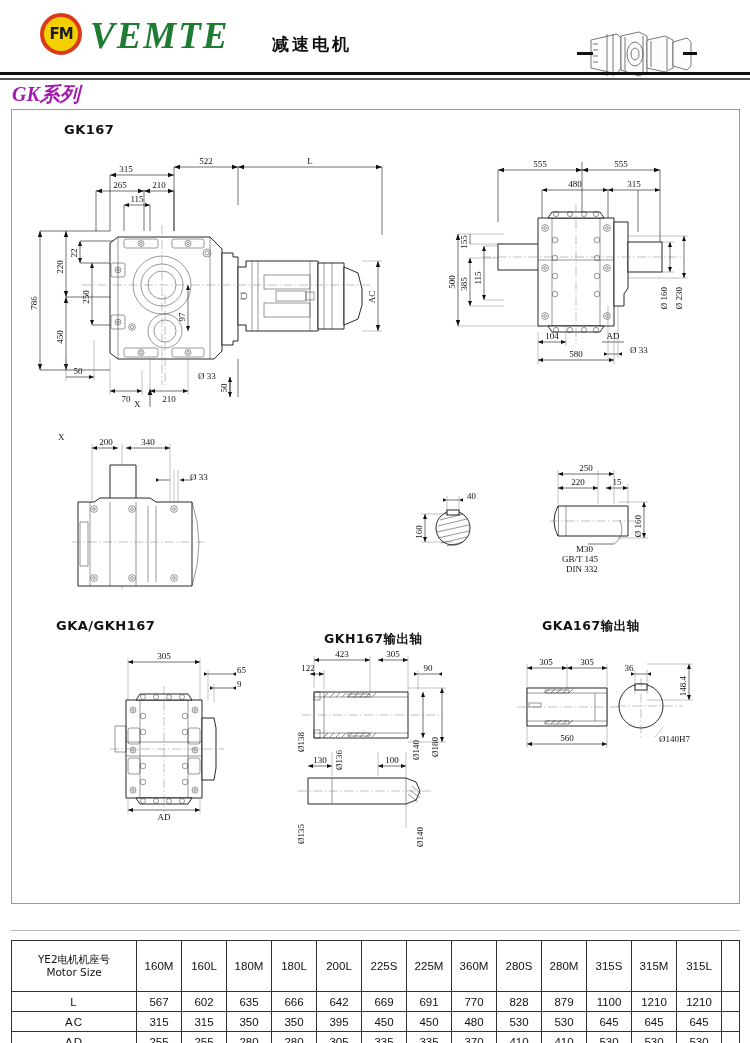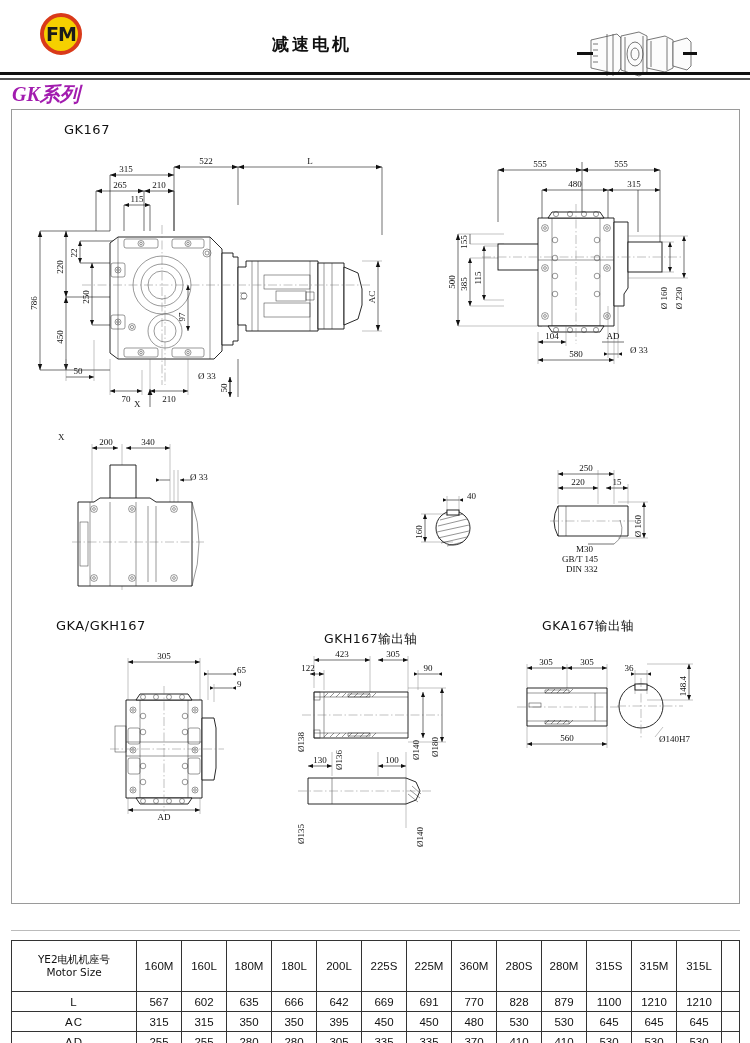--- a/index.html
+++ b/index.html
@@ -8,41 +8,41 @@
        color:#1a1a1a;overflow:hidden;}
 
   
   #header{position:absolute;left:0;top:0;width:750px;height:92px;}
   #logo-mark{position:absolute;left:40px;top:13px;width:42px;height:42px;
              border-radius:50%;background:#f5d000;border:4px solid #d93a1a;
              box-sizing:border-box;}
   #logo-mark .glyphs{position:absolute;left:0;top:0;width:100%;height:100%;
              display:flex;align-items:center;justify-content:center;
              font-family:"DejaVu Sans",sans-serif;font-weight:bold;
-             font-size:19px;color:#1b1b1b;letter-spacing:-1px;line-height:1;}
+             font-size:15px;color:#1b1b1b;letter-spacing:-1px;line-height:1;}
   #brand{position:absolute;left:90px;top:14px;
          font-family:"Liberation Serif","DejaVu Serif",serif;
          font-style:italic;font-weight:bold;font-size:37px;color:#1f7a32;
          letter-spacing:2px;}
   #header-cn{position:absolute;left:272px;top:33px;
          font-family:"DejaVu Sans",sans-serif;font-weight:bold;
          font-size:17px;letter-spacing:3px;color:#111;}
   #rule-a{position:absolute;left:0;top:72px;width:750px;height:3px;background:#111;}
   #rule-b{position:absolute;left:0;top:78px;width:750px;height:2px;background:#555;}
   #series{position:absolute;left:12px;top:81px;
          font-family:"Liberation Serif","DejaVu Serif",serif;
          font-style:italic;font-weight:bold;font-size:20px;color:#a21caf;}
   #gear-photo{position:absolute;left:577px;top:24px;width:120px;height:58px;}
 
   
   #frame{position:absolute;left:11px;top:109px;width:729px;height:795px;
          border:1px solid #9a9a9a;background:#fff;box-sizing:border-box;}
 
   .dtitle{position:absolute;font-family:"DejaVu Sans",sans-serif;
-          font-size:13px;font-weight:normal;color:#111;letter-spacing:.5px;}
+          font-size:13px;font-weight:bold;color:#111;letter-spacing:.5px;}
   .dtitle.cn{font-size:12.5px;}
 
   svg.draw{position:absolute;overflow:visible;}
   svg.draw text{font-family:"Liberation Serif","DejaVu Serif",serif;
                 font-size:9px;fill:#111;}
   svg.draw .dim{stroke:#111;stroke-width:.6;fill:none;}
   .ln{stroke:#111;stroke-width:.9;fill:none;}
   .lnf{stroke:#111;stroke-width:.9;fill:#fff;}
   .thin{stroke:#333;stroke-width:.5;fill:none;}
   .ctr{stroke:#777;stroke-width:.45;fill:none;stroke-dasharray:9 2.5 1.5 2.5;}
@@ -63,20 +63,21 @@
 </style>
 </head>
 <body>
 
 <div id="header">
 
   <div id="logo-mark">
     <div class="glyphs">FM</div>
   </div>
 
+  <div id="brand">VEMTE</div>
   <div id="header-cn">减速电机</div>
 
   <svg id="gear-photo" viewBox="0 0 120 58">
     <g stroke="#555" stroke-width="0.8" fill="#fcfcfc">
       <path d="M14 16 L40 10 L44 14 L44 44 L40 50 L14 44 Z"></path>
       <path d="M44 12 L62 8 L70 12 L70 48 L62 52 L44 46 Z"></path>
       <path d="M70 16 L88 12 L96 16 L96 44 L88 48 L70 44 Z"></path>
       <path d="M96 18 L110 14 L114 18 L114 42 L110 46 L96 42 Z"></path>
       <ellipse cx="58" cy="30" rx="8" ry="12"></ellipse>
       <ellipse cx="58" cy="30" rx="4" ry="6"></ellipse>

